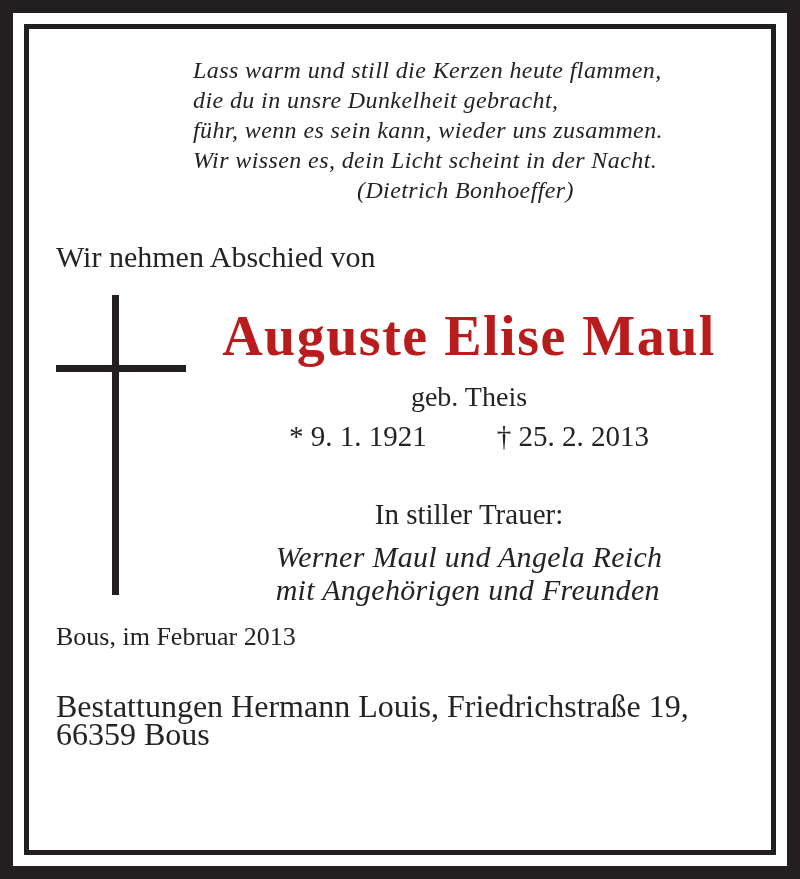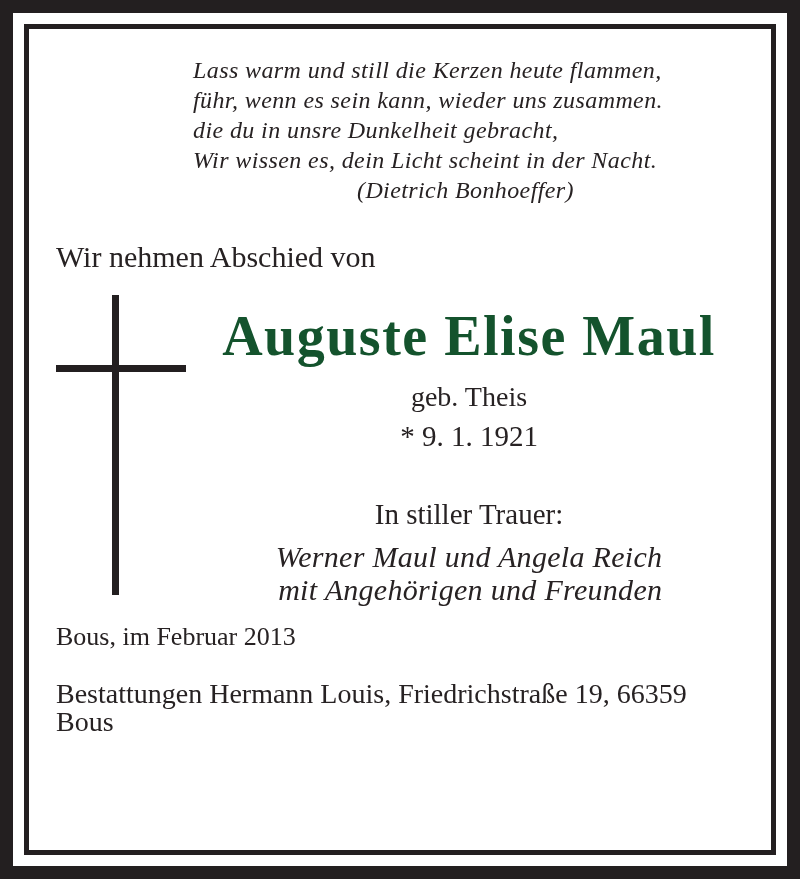--- a/index.html
+++ b/index.html
@@ -81,21 +81,21 @@
     margin-left: 139px;
     width: 548px;
     text-align: center;
     padding-top: 10px;
   }
   .deceased-name {
     font-size: 56px;
     line-height: 64px;
     font-weight: bold;
     letter-spacing: 1.5px;
-    color: #14532d;
+    color: #b91c1c;
     white-space: nowrap;
   }
   .birth-name {
     margin-top: 14px;
     font-size: 28px;
     line-height: 30px;
   }
   .dates-row {
     margin-top: 8px;
     display: flex;
@@ -105,21 +105,21 @@
     line-height: 32px;
   }
   .mourning-heading {
     margin-top: 46px;
     font-size: 29px;
     line-height: 32px;
   }
   .mourners {
     display: inline-block;
     margin-top: 10px;
-    text-align: right;
+    text-align: left;
     font-style: italic;
     font-size: 30px;
     line-height: 33px;
     letter-spacing: 0.3px;
   }
 
   
   .place-date {
     margin-top: 24px;
     font-size: 26px;
@@ -127,52 +127,53 @@
   }
   .funeral-info {
     margin-top: 28px;
     font-size: 25px;
     line-height: 28px;
   }
   .funeral-info .bold {
     font-weight: bold;
   }
   .undertaker {
-    margin-top: 28px;
-    font-size: 28px;
+    margin-top: 40px;
+    font-size: 32px;
     line-height: 28px;
   }
 </style>
 </head>
 <body>
 
 <div class="sheet">
   <div class="inner-frame">
 
     <div class="poem">
       <div>Lass warm und still die Kerzen heute flammen,</div>
+      <div>die du in unsre Dunkelheit gebracht,</div>
       <div>führ, wenn es sein kann, wieder uns zusammen.</div>
-      <div>die du in unsre Dunkelheit gebracht,</div>
       <div>Wir wissen es, dein Licht scheint in der Nacht.</div>
       <div class="attribution">(Dietrich Bonhoeffer)</div>
     </div>
 
     <div class="intro">Wir nehmen Abschied von</div>
 
     <div class="main-section">
       <div class="cross">
         <div class="v-bar"></div>
         <div class="h-bar"></div>
       </div>
 
       <div class="center-col">
         <div class="deceased-name">Auguste Elise Maul</div>
         <div class="birth-name">geb. Theis</div>
         <div class="dates-row">
           <span>* 9. 1. 1921</span>
+          <span>† 25. 2. 2013</span>
         </div>
         <div class="mourning-heading">In stiller Trauer:</div>
         <div class="mourners">
           <div>Werner Maul und Angela Reich</div>
           <div>mit Angehörigen und Freunden</div>
         </div>
       </div>
     </div>
 
     <div class="place-date">Bous, im Februar 2013</div>

